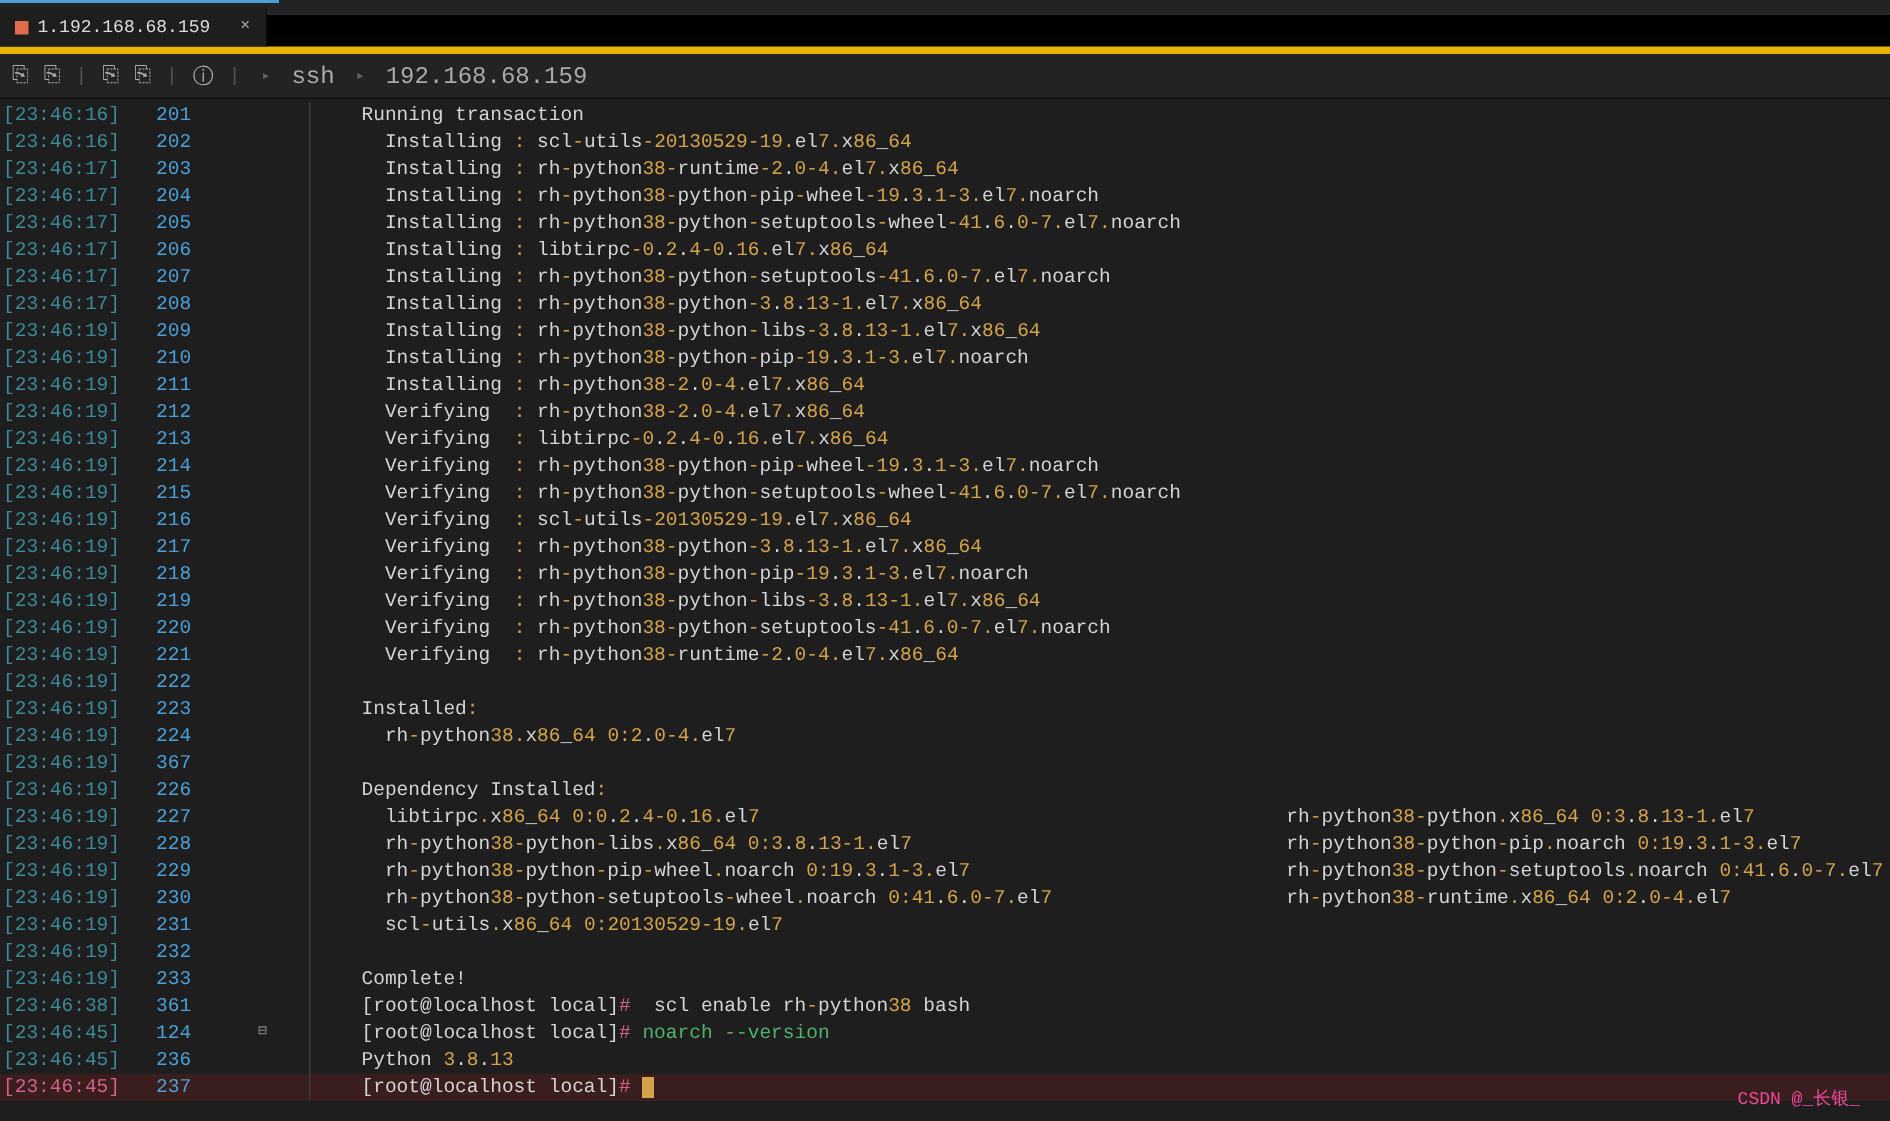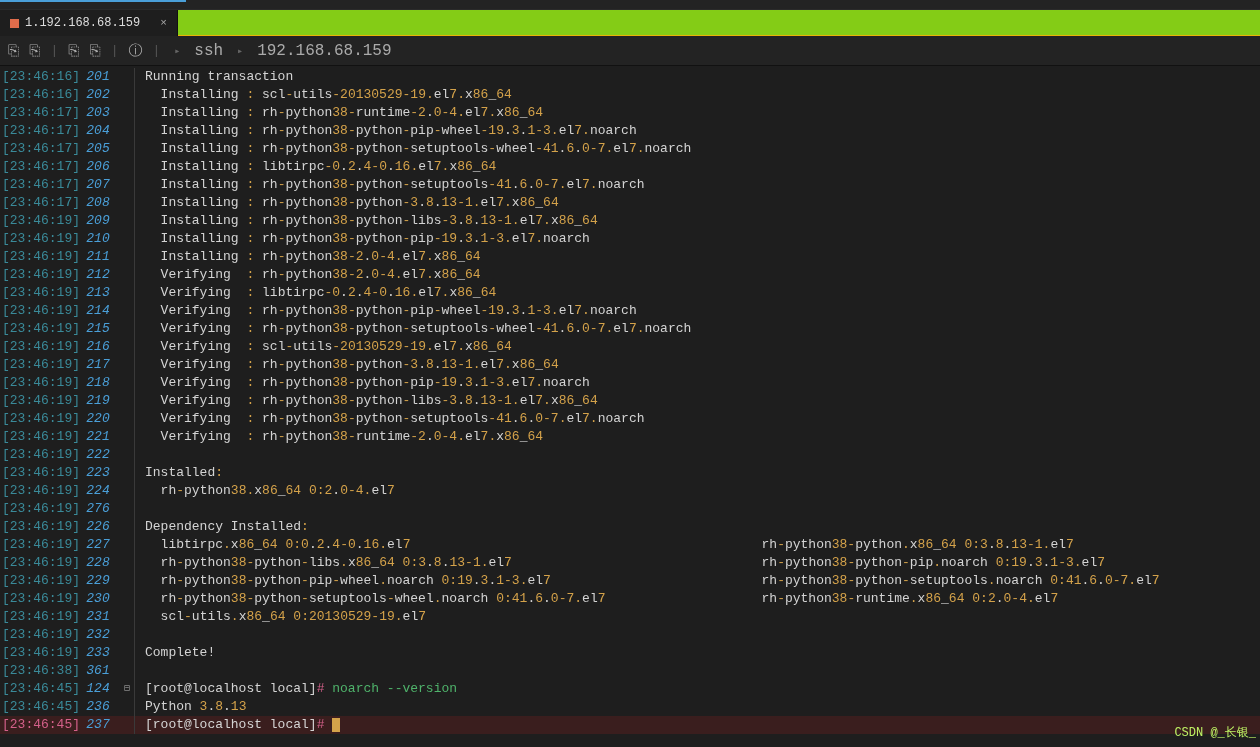--- a/index.html
+++ b/index.html
@@ -21,24 +21,24 @@
 .top-bar .progress {
   height: 2px;
   width: 186px;
   background: #4a9fd8;
   position: absolute;
   top: 0;
   left: 0;
 }
 .tab-bar {
   height: 26px;
-  background: #84cc16;
+  background: #000000;
   display: flex;
-  align-items: flex-start;
-  border-bottom: 1px solid #eab308;
+  align-items: flex-end;
+  border-bottom: 5px solid #eab308;
 }
 .tab {
   display: flex;
   align-items: center;
   gap: 6px;
   padding: 0 10px;
   height: 26px;
   background: #1e1e1e;
   border-right: 1px solid #111;
 }
@@ -61,41 +61,41 @@
 .toolbar .icon { color: #aaa; font-size: 14px; cursor: pointer; }
 .toolbar .sep { color: #555; }
 .toolbar .crumb { color: #aaa; font-size: 16px; }
 .toolbar .crumb-sep { color: #666; font-size: 10px; margin: 0 4px; }
 .terminal {
   height: calc(747px - 66px);
   overflow-y: auto;
   padding: 2px 0;
   line-height: 18px;
 }
-.row { display: flex; white-space: pre; }
+.row { display: flex; white-space: pre; gap: 24px; }
 .row.active { background: #3a1e1e; }
 .ts { color: #3a8a99; width: 80px; padding-left: 2px; flex-shrink: 0; }
 .ts.active { color: #d4608a; }
-.ln { color: #4a9fd8; width: 40px; text-align: center; padding-right: 4px; flex-shrink: 0; font-style: italic; }
+.ln { color: #4a9fd8; width: 40px; text-align: left; padding-right: 4px; flex-shrink: 0; }
 .gutter-icon { width: 14px; text-align:center; color:#888; flex-shrink:0; font-size:10px; }
 .divider { border-left: 1px solid #3a3a3a; margin-right: 10px; flex-shrink: 0; }
 .content { color: #d4d4d4; }
 .dash { color: #d4a24a; }
 .dot { color: #d4a24a; }
 .num { color: #d4a24a; }
 .colon { color: #d4a24a; }
 .prompt { color: #d4d4d4; }
 .hash { color: #d4608a; }
 .cmd { color: #4fb36b; }
 .cursor { display:inline-block; width:8px; height:14px; background:#d4a24a; vertical-align:middle; }
 .watermark {
   position: absolute;
-  right: 4px;
+  right: 20px;
   bottom: 6px;
-  color: #bef264;
+  color: #ec4899;
   font-size: 12px;
 }
 </style>
 </head>
 <body>
 
 <div class="top-bar">
   <div class="progress"></div>
 </div>
 
@@ -140,28 +140,28 @@
     <div class="row"><span class="ts">[23:46:19]</span><span class="ln">215</span><span class="gutter-icon"></span><span class="divider"></span><span class="content">  Verifying  <span class="colon">:</span> rh<span class="dash">-</span>python<span class="num">38</span><span class="dash">-</span>python<span class="dash">-</span>setuptools<span class="dash">-</span>wheel<span class="dash">-</span><span class="num">41</span>.<span class="num">6</span>.<span class="num">0</span><span class="dash">-</span><span class="num">7</span><span class="dot">.</span>el<span class="num">7</span><span class="dot">.</span>noarch</span></div>
     <div class="row"><span class="ts">[23:46:19]</span><span class="ln">216</span><span class="gutter-icon"></span><span class="divider"></span><span class="content">  Verifying  <span class="colon">:</span> scl<span class="dash">-</span>utils<span class="dash">-</span><span class="num">20130529</span><span class="dash">-</span><span class="num">19</span><span class="dot">.</span>el<span class="num">7</span><span class="dot">.</span>x<span class="num">86</span>_<span class="num">64</span></span></div>
     <div class="row"><span class="ts">[23:46:19]</span><span class="ln">217</span><span class="gutter-icon"></span><span class="divider"></span><span class="content">  Verifying  <span class="colon">:</span> rh<span class="dash">-</span>python<span class="num">38</span><span class="dash">-</span>python<span class="dash">-</span><span class="num">3</span>.<span class="num">8</span>.<span class="num">13</span><span class="dash">-</span><span class="num">1</span><span class="dot">.</span>el<span class="num">7</span><span class="dot">.</span>x<span class="num">86</span>_<span class="num">64</span></span></div>
     <div class="row"><span class="ts">[23:46:19]</span><span class="ln">218</span><span class="gutter-icon"></span><span class="divider"></span><span class="content">  Verifying  <span class="colon">:</span> rh<span class="dash">-</span>python<span class="num">38</span><span class="dash">-</span>python<span class="dash">-</span>pip<span class="dash">-</span><span class="num">19</span>.<span class="num">3</span>.<span class="num">1</span><span class="dash">-</span><span class="num">3</span><span class="dot">.</span>el<span class="num">7</span><span class="dot">.</span>noarch</span></div>
     <div class="row"><span class="ts">[23:46:19]</span><span class="ln">219</span><span class="gutter-icon"></span><span class="divider"></span><span class="content">  Verifying  <span class="colon">:</span> rh<span class="dash">-</span>python<span class="num">38</span><span class="dash">-</span>python<span class="dash">-</span>libs<span class="dash">-</span><span class="num">3</span>.<span class="num">8</span>.<span class="num">13</span><span class="dash">-</span><span class="num">1</span><span class="dot">.</span>el<span class="num">7</span><span class="dot">.</span>x<span class="num">86</span>_<span class="num">64</span></span></div>
     <div class="row"><span class="ts">[23:46:19]</span><span class="ln">220</span><span class="gutter-icon"></span><span class="divider"></span><span class="content">  Verifying  <span class="colon">:</span> rh<span class="dash">-</span>python<span class="num">38</span><span class="dash">-</span>python<span class="dash">-</span>setuptools<span class="dash">-</span><span class="num">41</span>.<span class="num">6</span>.<span class="num">0</span><span class="dash">-</span><span class="num">7</span><span class="dot">.</span>el<span class="num">7</span><span class="dot">.</span>noarch</span></div>
     <div class="row"><span class="ts">[23:46:19]</span><span class="ln">221</span><span class="gutter-icon"></span><span class="divider"></span><span class="content">  Verifying  <span class="colon">:</span> rh<span class="dash">-</span>python<span class="num">38</span><span class="dash">-</span>runtime<span class="dash">-</span><span class="num">2</span>.<span class="num">0</span><span class="dash">-</span><span class="num">4</span><span class="dot">.</span>el<span class="num">7</span><span class="dot">.</span>x<span class="num">86</span>_<span class="num">64</span></span></div>
     <div class="row"><span class="ts">[23:46:19]</span><span class="ln">222</span><span class="gutter-icon"></span><span class="divider"></span><span class="content"></span></div>
     <div class="row"><span class="ts">[23:46:19]</span><span class="ln">223</span><span class="gutter-icon"></span><span class="divider"></span><span class="content">Installed<span class="colon">:</span></span></div>
     <div class="row"><span class="ts">[23:46:19]</span><span class="ln">224</span><span class="gutter-icon"></span><span class="divider"></span><span class="content">  rh<span class="dash">-</span>python<span class="num">38</span><span class="dot">.</span>x<span class="num">86</span>_<span class="num">64</span> <span class="num">0</span><span class="colon">:</span><span class="num">2</span>.<span class="num">0</span><span class="dash">-</span><span class="num">4</span><span class="dot">.</span>el<span class="num">7</span></span></div>
-    <div class="row"><span class="ts">[23:46:19]</span><span class="ln">276</span><span class="gutter-icon"></span><span class="divider"></span><span class="content"></span></div>
+    <div class="row"><span class="ts">[23:46:19]</span><span class="ln">367</span><span class="gutter-icon"></span><span class="divider"></span><span class="content"></span></div>
     <div class="row"><span class="ts">[23:46:19]</span><span class="ln">226</span><span class="gutter-icon"></span><span class="divider"></span><span class="content">Dependency Installed<span class="colon">:</span></span></div>
     <div class="row"><span class="ts">[23:46:19]</span><span class="ln">227</span><span class="gutter-icon"></span><span class="divider"></span><span class="content">  libtirpc<span class="dot">.</span>x<span class="num">86</span>_<span class="num">64</span> <span class="num">0</span><span class="colon">:</span><span class="num">0</span>.<span class="num">2</span>.<span class="num">4</span><span class="dash">-</span><span class="num">0</span>.<span class="num">16</span><span class="dot">.</span>el<span class="num">7</span>                                             rh<span class="dash">-</span>python<span class="num">38</span><span class="dash">-</span>python<span class="dot">.</span>x<span class="num">86</span>_<span class="num">64</span> <span class="num">0</span><span class="colon">:</span><span class="num">3</span>.<span class="num">8</span>.<span class="num">13</span><span class="dash">-</span><span class="num">1</span><span class="dot">.</span>el<span class="num">7</span></span></div>
     <div class="row"><span class="ts">[23:46:19]</span><span class="ln">228</span><span class="gutter-icon"></span><span class="divider"></span><span class="content">  rh<span class="dash">-</span>python<span class="num">38</span><span class="dash">-</span>python<span class="dash">-</span>libs<span class="dot">.</span>x<span class="num">86</span>_<span class="num">64</span> <span class="num">0</span><span class="colon">:</span><span class="num">3</span>.<span class="num">8</span>.<span class="num">13</span><span class="dash">-</span><span class="num">1</span><span class="dot">.</span>el<span class="num">7</span>                                rh<span class="dash">-</span>python<span class="num">38</span><span class="dash">-</span>python<span class="dash">-</span>pip<span class="dot">.</span>noarch <span class="num">0</span><span class="colon">:</span><span class="num">19</span>.<span class="num">3</span>.<span class="num">1</span><span class="dash">-</span><span class="num">3</span><span class="dot">.</span>el<span class="num">7</span></span></div>
     <div class="row"><span class="ts">[23:46:19]</span><span class="ln">229</span><span class="gutter-icon"></span><span class="divider"></span><span class="content">  rh<span class="dash">-</span>python<span class="num">38</span><span class="dash">-</span>python<span class="dash">-</span>pip<span class="dash">-</span>wheel<span class="dot">.</span>noarch <span class="num">0</span><span class="colon">:</span><span class="num">19</span>.<span class="num">3</span>.<span class="num">1</span><span class="dash">-</span><span class="num">3</span><span class="dot">.</span>el<span class="num">7</span>                           rh<span class="dash">-</span>python<span class="num">38</span><span class="dash">-</span>python<span class="dash">-</span>setuptools<span class="dot">.</span>noarch <span class="num">0</span><span class="colon">:</span><span class="num">41</span>.<span class="num">6</span>.<span class="num">0</span><span class="dash">-</span><span class="num">7</span><span class="dot">.</span>el<span class="num">7</span></span></div>
     <div class="row"><span class="ts">[23:46:19]</span><span class="ln">230</span><span class="gutter-icon"></span><span class="divider"></span><span class="content">  rh<span class="dash">-</span>python<span class="num">38</span><span class="dash">-</span>python<span class="dash">-</span>setuptools<span class="dash">-</span>wheel<span class="dot">.</span>noarch <span class="num">0</span><span class="colon">:</span><span class="num">41</span>.<span class="num">6</span>.<span class="num">0</span><span class="dash">-</span><span class="num">7</span><span class="dot">.</span>el<span class="num">7</span>                    rh<span class="dash">-</span>python<span class="num">38</span><span class="dash">-</span>runtime<span class="dot">.</span>x<span class="num">86</span>_<span class="num">64</span> <span class="num">0</span><span class="colon">:</span><span class="num">2</span>.<span class="num">0</span><span class="dash">-</span><span class="num">4</span><span class="dot">.</span>el<span class="num">7</span></span></div>
     <div class="row"><span class="ts">[23:46:19]</span><span class="ln">231</span><span class="gutter-icon"></span><span class="divider"></span><span class="content">  scl<span class="dash">-</span>utils<span class="dot">.</span>x<span class="num">86</span>_<span class="num">64</span> <span class="num">0</span><span class="colon">:</span><span class="num">20130529</span><span class="dash">-</span><span class="num">19</span><span class="dot">.</span>el<span class="num">7</span></span></div>
     <div class="row"><span class="ts">[23:46:19]</span><span class="ln">232</span><span class="gutter-icon"></span><span class="divider"></span><span class="content"></span></div>
     <div class="row"><span class="ts">[23:46:19]</span><span class="ln">233</span><span class="gutter-icon"></span><span class="divider"></span><span class="content">Complete!</span></div>
-    <div class="row"><span class="ts">[23:46:38]</span><span class="ln">361</span><span class="gutter-icon"></span><span class="divider"></span></div>
+    <div class="row"><span class="ts">[23:46:38]</span><span class="ln">361</span><span class="gutter-icon"></span><span class="divider"></span><span class="content"><span class="prompt">[root@localhost local]</span><span class="hash">#</span><span>  scl enable rh<span class="dash">-</span>python<span class="num">38</span> bash</span></span></div>
     <div class="row"><span class="ts">[23:46:45]</span><span class="ln">124</span><span class="gutter-icon">⊟</span><span class="divider"></span><span class="content"><span class="prompt">[root@localhost local]</span><span class="hash">#</span><span class="cmd"> noarch --version</span></span></div>
     <div class="row"><span class="ts">[23:46:45]</span><span class="ln">236</span><span class="gutter-icon"></span><span class="divider"></span><span class="content">Python <span class="num">3</span>.<span class="num">8</span>.<span class="num">13</span></span></div>
     <div class="row active"><span class="ts active">[23:46:45]</span><span class="ln">237</span><span class="gutter-icon"></span><span class="divider"></span><span class="content"><span class="prompt">[root@localhost local]</span><span class="hash">#</span> <span class="cursor"></span></span></div>
   </div>
 
 <div class="watermark">CSDN @_长银_</div>
 
 </body></html>

